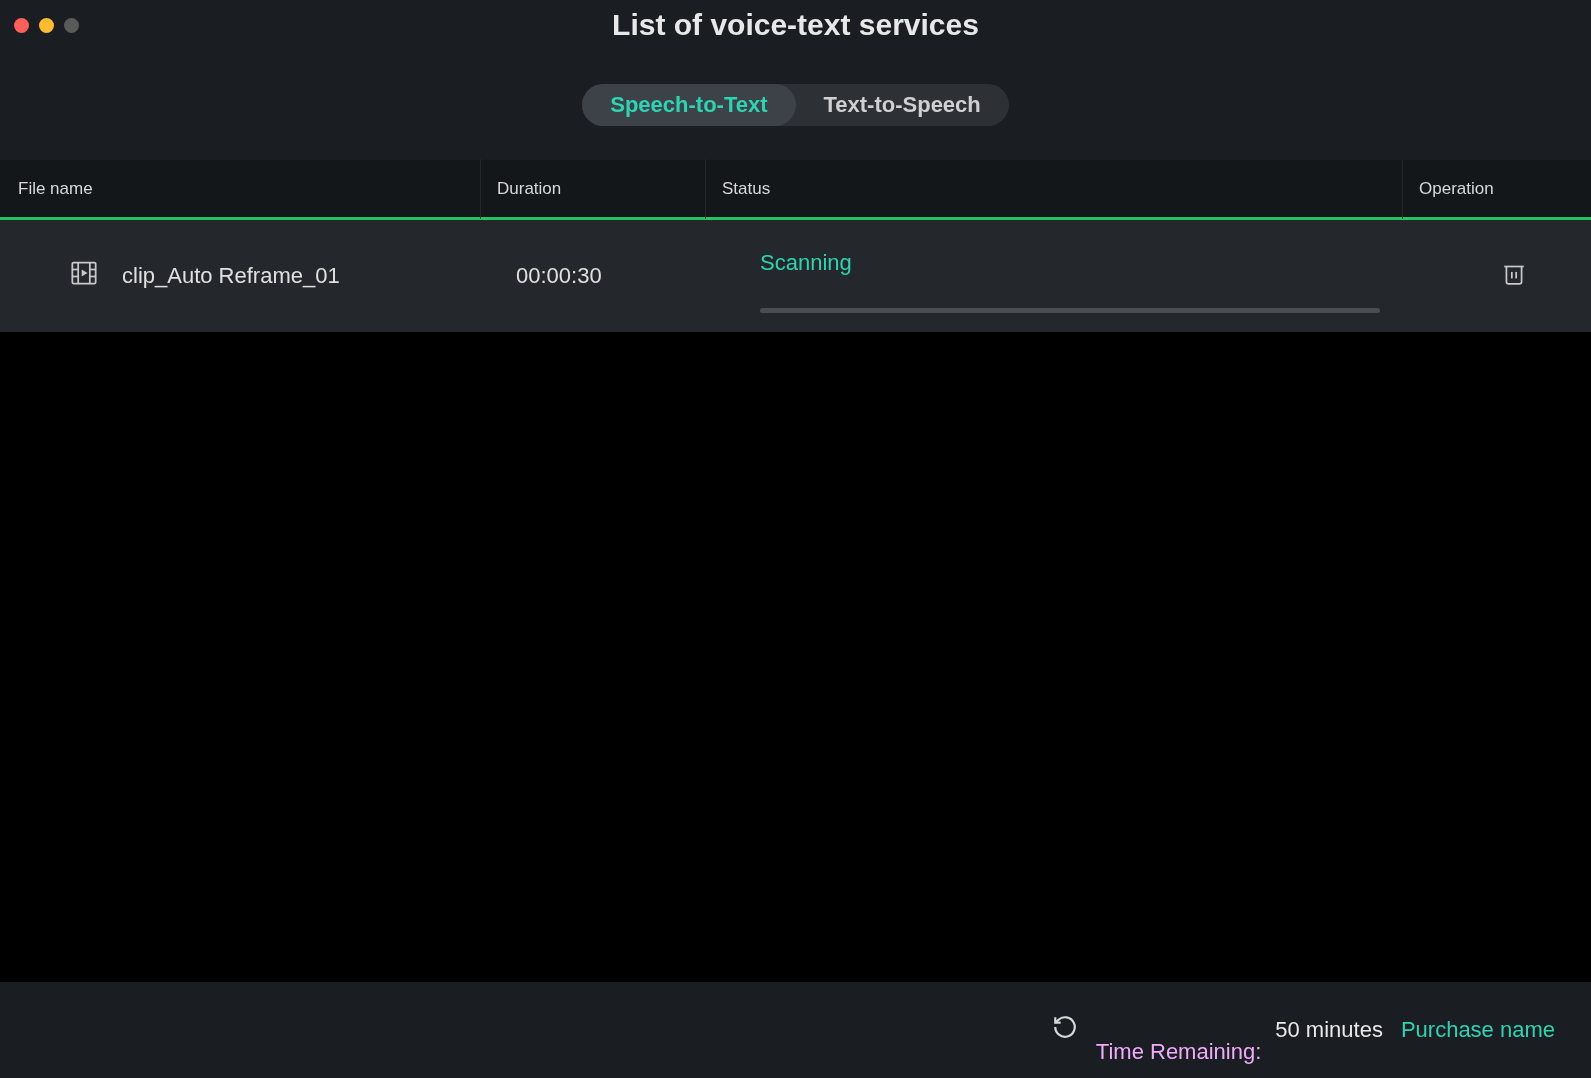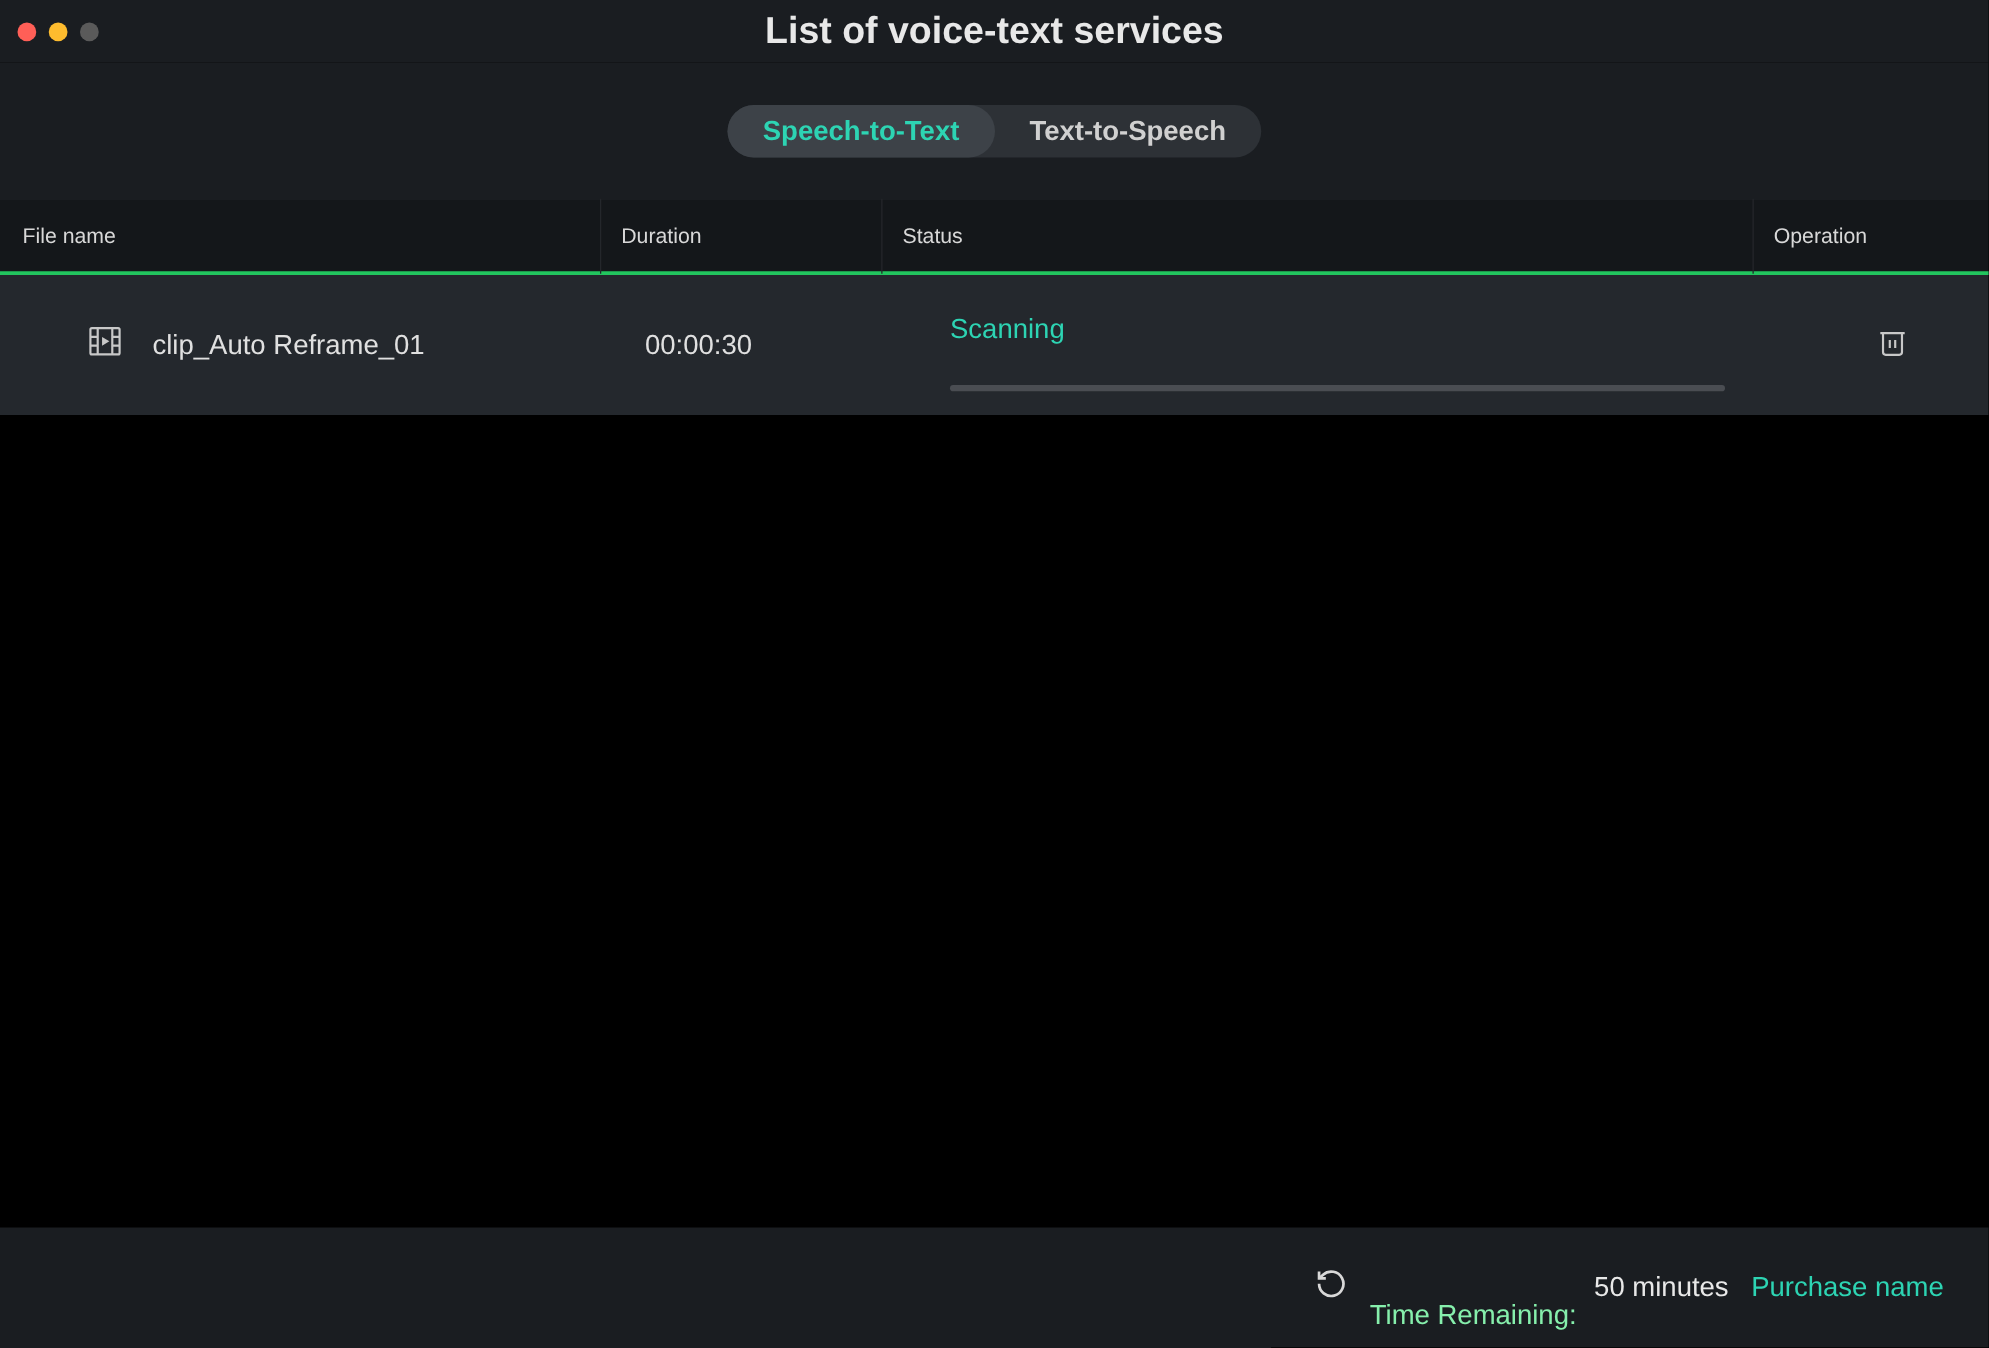--- a/index.html
+++ b/index.html
@@ -195,21 +195,21 @@
     
     .refresh-btn {
       cursor: pointer;
       color: #d8d8d8;
       display: flex;
       align-items: center;
       margin-right: 4px;
     }
     
     .time-label {
-      color: #86efac;
+      color: #f0abfc;
       margin-top: 44px;
     }
     
     .time-value {
       color: #e8e8e8;
     }
     
     .purchase-link {
       color: #2dd4b3;
       cursor: pointer;

